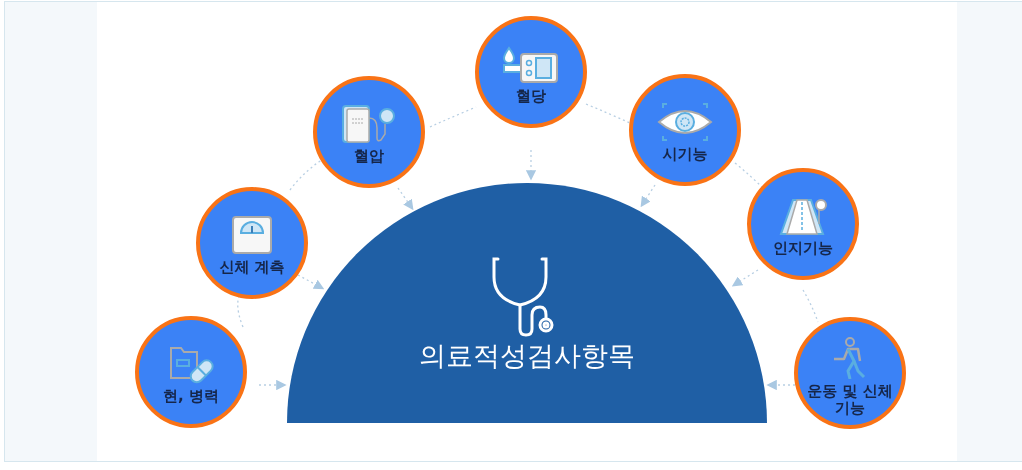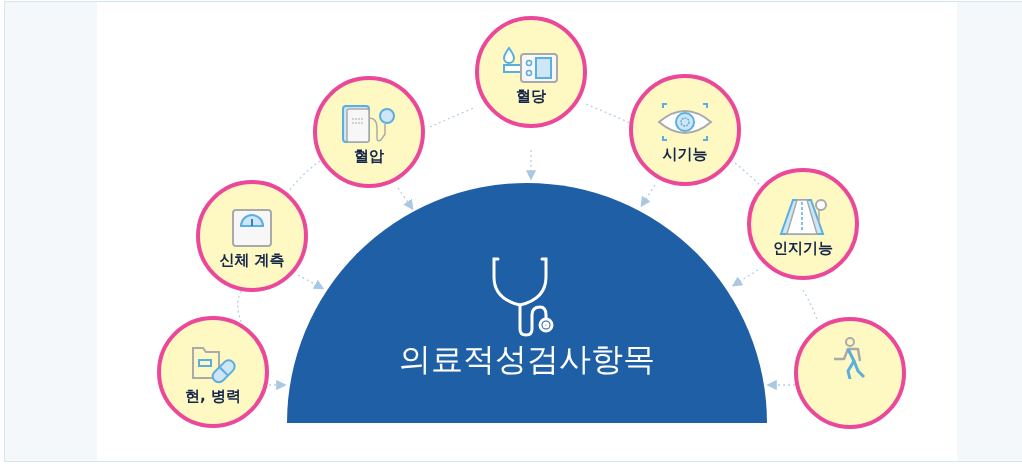--- a/index.html
+++ b/index.html
@@ -8,23 +8,23 @@
   .frame { position:absolute; left:4px; top:1px; width:1018px; height:461px;
            border-top:1px solid #d6e6ee; border-left:1px solid #d6e6ee; border-bottom:1px solid #d6e6ee;
            box-sizing:border-box; background:#ffffff; }
   .side-left { position:absolute; left:5px; top:2px; width:92px; height:459px; background:#f4f8fb; }
   .side-right { position:absolute; left:957px; top:2px; width:65px; height:459px; background:#f4f8fb; }
   svg.lines { position:absolute; left:0; top:0; }
   .dome { position:absolute; left:287px; top:183px; width:480px; height:240px;
           background:#1f5fa5; border-radius:240px 240px 0 0; }
   .steth { position:absolute; left:490px; top:255px; width:70px; height:82px; }
   .center-title { position:absolute; left:387px; top:338px; width:280px; text-align:center;
-                  color:#ffffff; font-size:32px; letter-spacing:0px; }
+                  color:#ffffff; font-size:27px; letter-spacing:0px; }
   .node { position:absolute; width:112px; height:112px; border-radius:50%;
-          background:#fef9c3; border:4px solid #ec4899; box-sizing:border-box; }
+          background:#3b82f6; border:4px solid #f97316; box-sizing:border-box; }
   .node .icon { position:absolute; left:50%; transform:translateX(-50%); top:24px; width:60px; height:40px; }
   .node .label { position:absolute; left:0; width:100%; text-align:center; top:68px;
                  font-size:15px; font-weight:bold; color:#15264a; line-height:17px; }
   .node.two .label { top:62px; }
 </style>
 </head>
 <body>
 
 <div class="frame"></div>
 <div class="side-left"></div>
@@ -60,33 +60,33 @@
 <svg class="steth" viewBox="0 0 70 82">
   <g fill="none" stroke="#ffffff" stroke-width="3" stroke-linecap="round">
     <path d="M8,4 L4,4 L4,22 Q4,44 30,50 Q56,44 56,22 L56,4 L52,4"></path>
     <path d="M30,50 L30,74 Q30,80 36,80 Q42,80 42,74 L42,60 Q42,52 50,52 Q56,52 56,60 L56,63"></path>
     <circle cx="56" cy="70" r="6"></circle>
     <circle cx="56" cy="70" r="2"></circle>
   </g>
 </svg>
 <div class="center-title">의료적성검사항목</div>
 
-<div class="node" style="left:157px;top:316px;">
+<div class="node" style="left:135px;top:316px;">
   <svg class="icon" viewBox="0 0 60 40">
     <path d="M10,4 L20,4 L23,8 L36,8 L36,34 L10,34 Z" fill="none" stroke="#aaaaaa" stroke-width="2"></path>
     <rect x="16" y="16" width="12" height="6" fill="none" stroke="#5aaee0" stroke-width="2"></rect>
     <g transform="rotate(-45 40 28)">
       <rect x="28" y="22" width="26" height="12" rx="6" fill="#cfe6f6" stroke="#5aaee0" stroke-width="2"></rect>
       <line x1="41" y1="22" x2="41" y2="34" stroke="#5aaee0" stroke-width="2"></line>
     </g>
   </svg>
   <div class="label">현, 병력</div>
 </div>
 
-<div class="node" style="left:196px;top:180px;">
+<div class="node" style="left:196px;top:187px;">
   <svg class="icon" viewBox="0 0 60 40">
     <rect x="11" y="2" width="38" height="36" rx="3" fill="#f7f7f7" stroke="#aaaaaa" stroke-width="2"></rect>
     <path d="M19,18 A11,11 0 0 1 41,18 Z" fill="#cfe6f6" stroke="#5aaee0" stroke-width="2"></path>
     <line x1="30" y1="18" x2="30" y2="11" stroke="#3b7fb8" stroke-width="2"></line>
   </svg>
   <div class="label">신체 계측</div>
 </div>
 
 <div class="node" style="left:313px;top:76px;">
   <svg class="icon" viewBox="0 0 60 40">
@@ -138,13 +138,17 @@
   <div class="label">인지기능</div>
 </div>
 
 <div class="node two" style="left:794px;top:317px;">
   <svg class="icon" viewBox="0 0 60 40" style="top:14px;height:44px;">
     <circle cx="30" cy="5" r="4" fill="none" stroke="#aaaaaa" stroke-width="2"></circle>
     <path d="M14,22 L24,22 L28,12 L38,12 L40,24" fill="none" stroke="#aaaaaa" stroke-width="2.5" stroke-linejoin="round"></path>
     <path d="M28,12 L34,24 L28,34 L30,42" fill="none" stroke="#5aaee0" stroke-width="3" stroke-linejoin="round"></path>
     <path d="M34,24 L38,34 L44,40" fill="none" stroke="#5aaee0" stroke-width="3" stroke-linejoin="round"></path>
   </svg>
+  <div class="label">
+    <span>운동 및 신체</span><br>
+    <span>기능</span>
+  </div>
 </div>
 
 </body></html>

